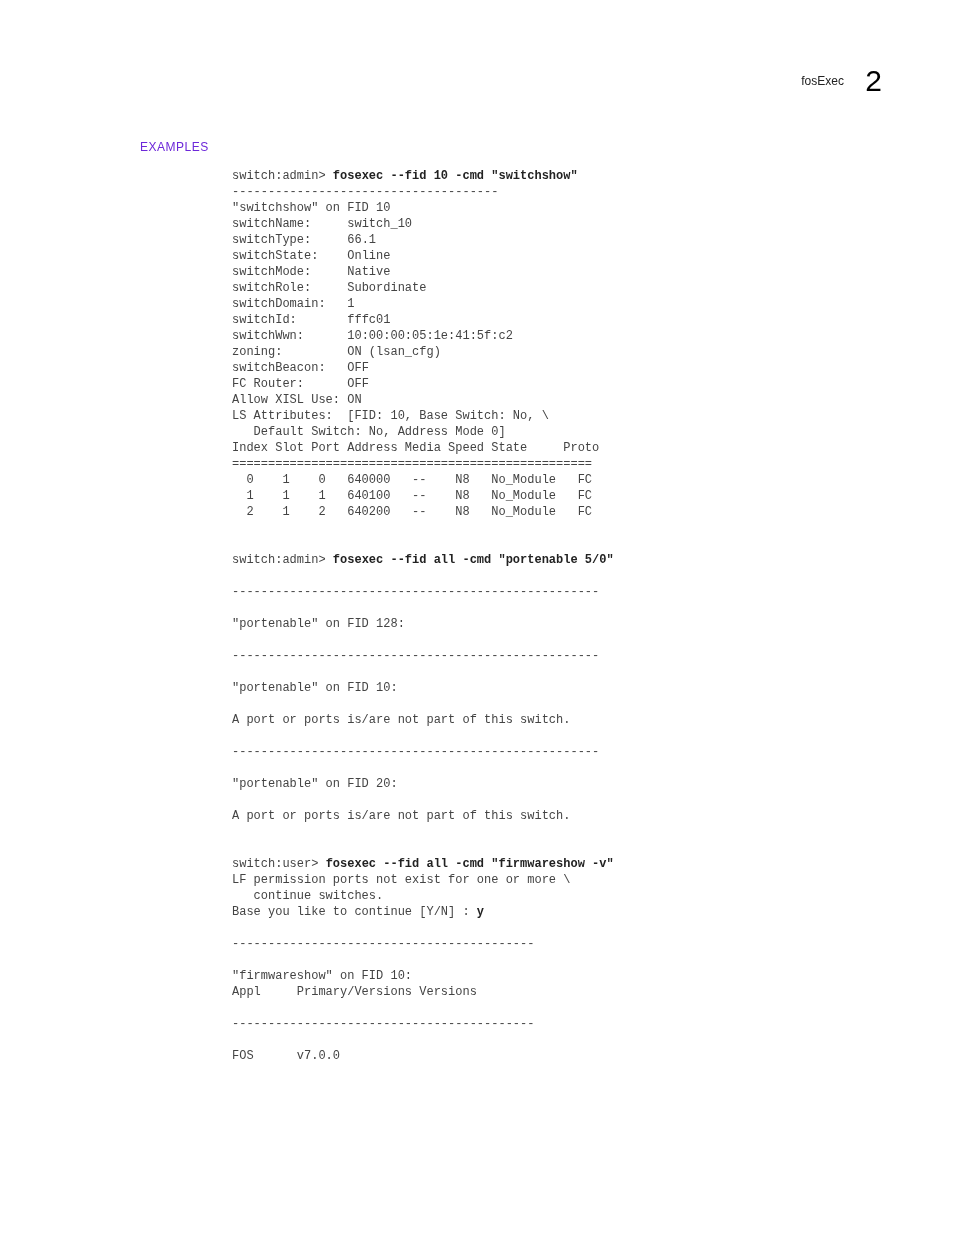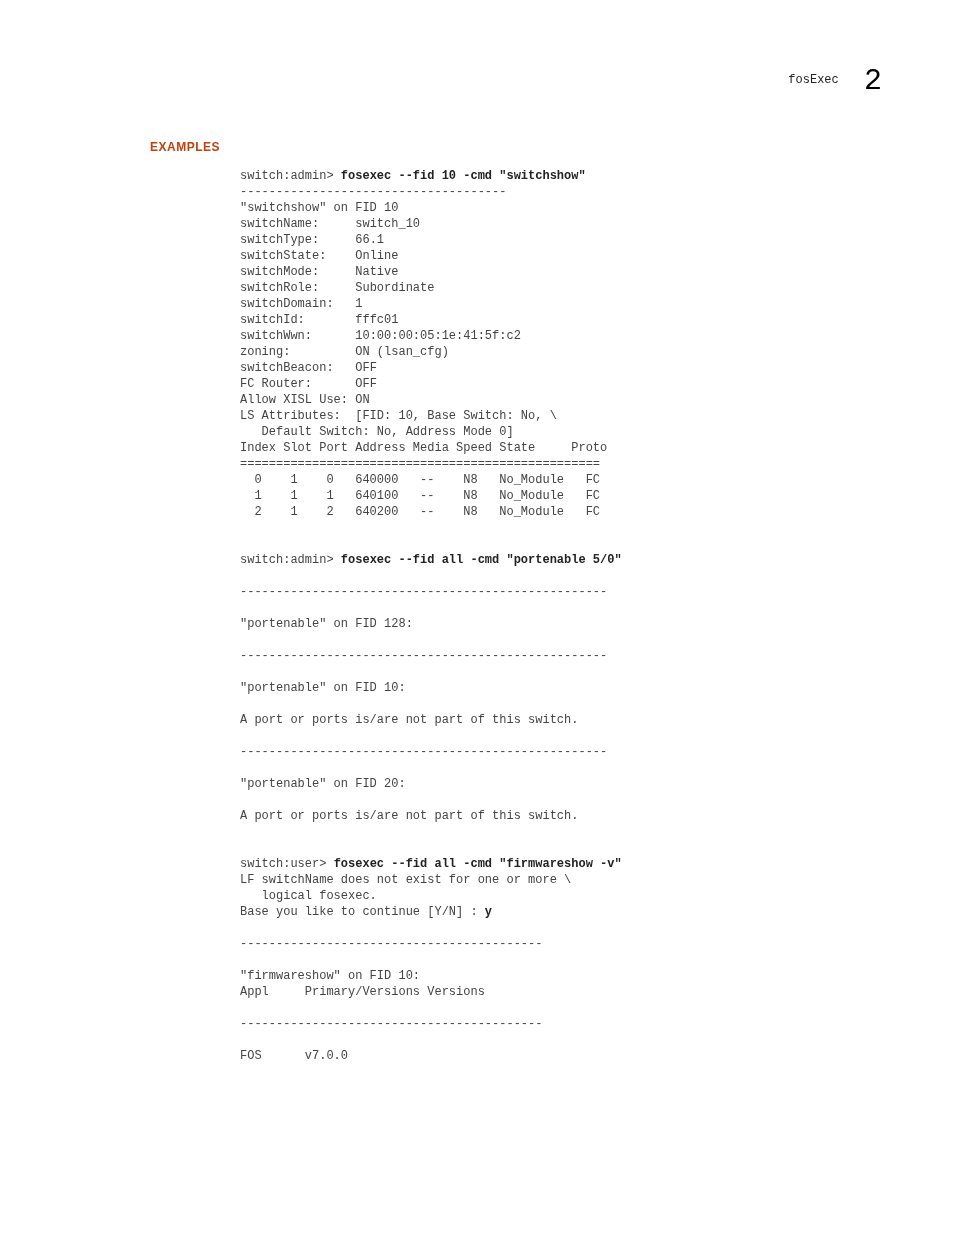--- a/index.html
+++ b/index.html
@@ -10,42 +10,41 @@
     height: 1235px;
     position: relative;
     color: #000;
   }
   .header-right {
     position: absolute;
     top: 58px;
     right: 72px;
     font-size: 12px;
     color: #222;
-    font-family: Liberation Mono, monospace;
   }
   .header-num {
     font-size: 30px;
     font-weight: 400;
     margin-left: 18px;
     position: relative;
     top: 6px;
     color: #000;
   }
   .section-label {
     position: absolute;
-    left: 150px;
+    left: 140px;
     top: 140px;
-    font-weight: bold;
+    font-weight: normal;
     font-size: 12px;
     letter-spacing: 0.5px;
-    color: #c2410c;
+    color: #6d28d9;
   }
   .code-area {
     position: absolute;
-    left: 240px;
+    left: 232px;
     top: 168px;
     width: 620px;
   }
   pre {
     margin: 0;
     font-family: "Courier New", Courier, monospace;
     font-size: 12px;
     line-height: 16px;
     color: #444;
     white-space: pre;
@@ -109,22 +108,22 @@
 
 <span>---------------------------------------------------</span>
 
 <span>"portenable" on FID 20:</span>
 
 <span>A port or ports is/are not part of this switch.</span></pre>
 
 <div class="gap2"></div>
 
 <pre><span>switch:user&gt; </span><span class="bold">fosexec --fid all -cmd "firmwareshow -v"</span>
-<span>LF switchName does not exist for one or more \</span>
-<span>   logical fosexec.</span>
+<span>LF permission ports not exist for one or more \</span>
+<span>   continue switches.</span>
 <span><span>Base you like to continue [Y/N] : </span><span class="bold">y</span></span>
 
 <span>------------------------------------------</span>
 
 <span>"firmwareshow" on FID 10:</span>
 <span>Appl     Primary/Versions Versions</span>
 
 <span>------------------------------------------</span>
 
 <span>FOS      v7.0.0</span></pre>

